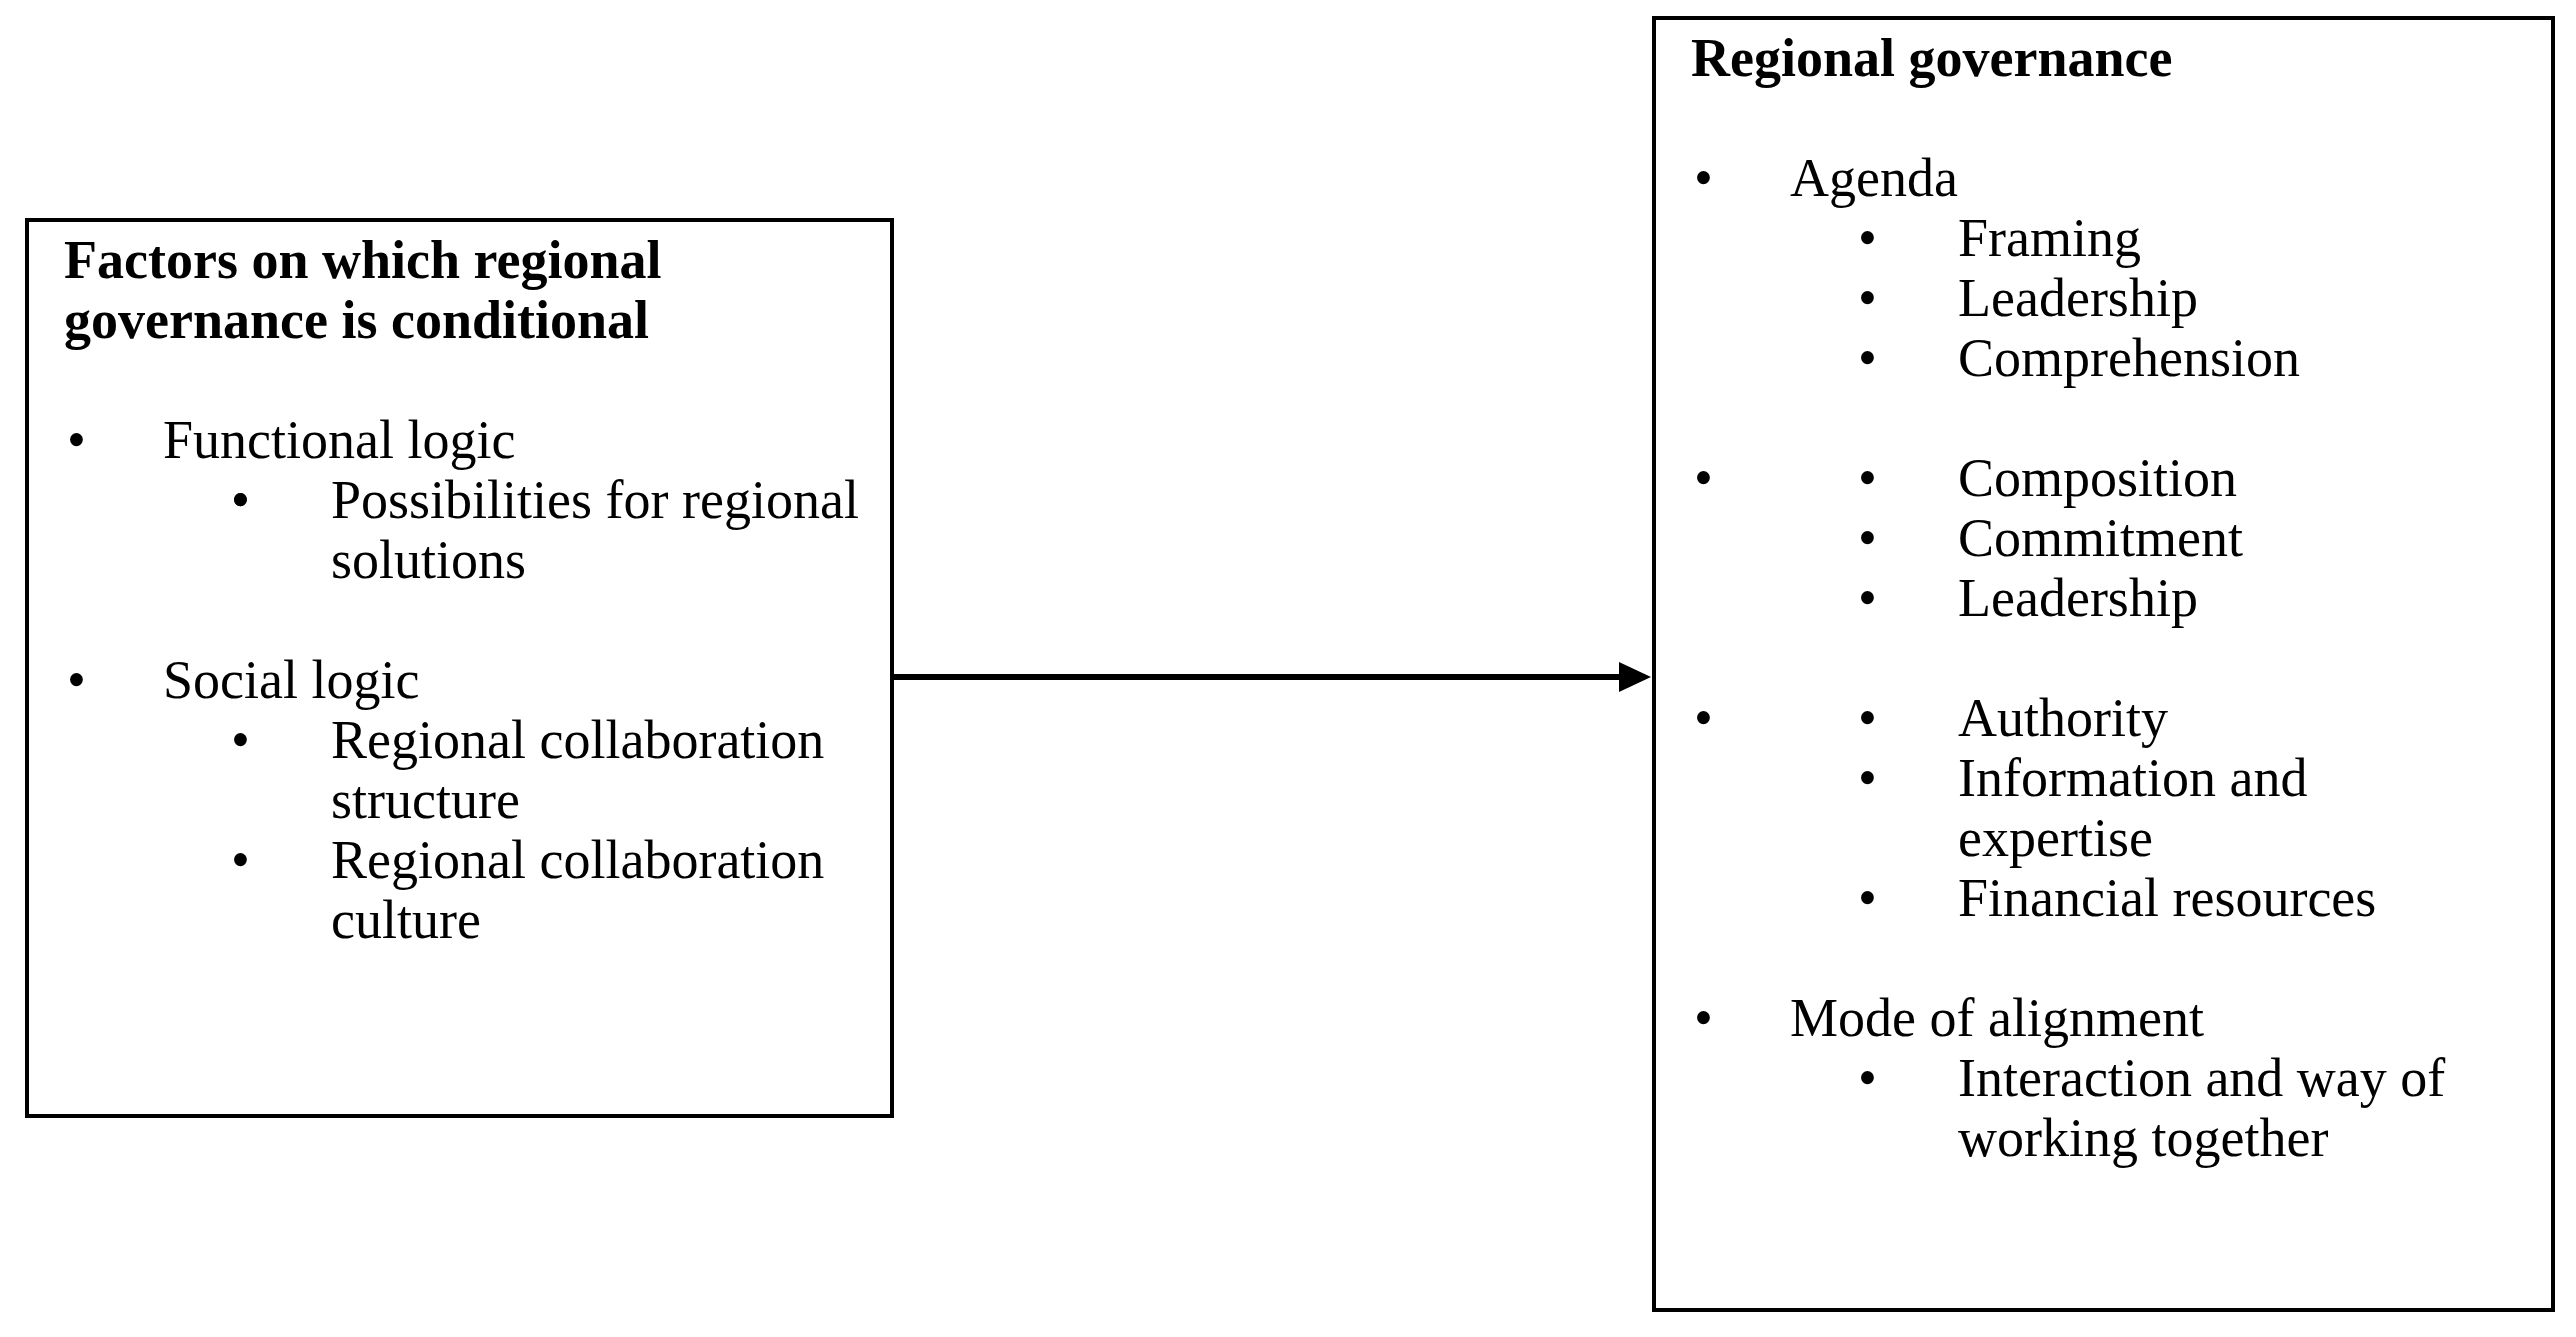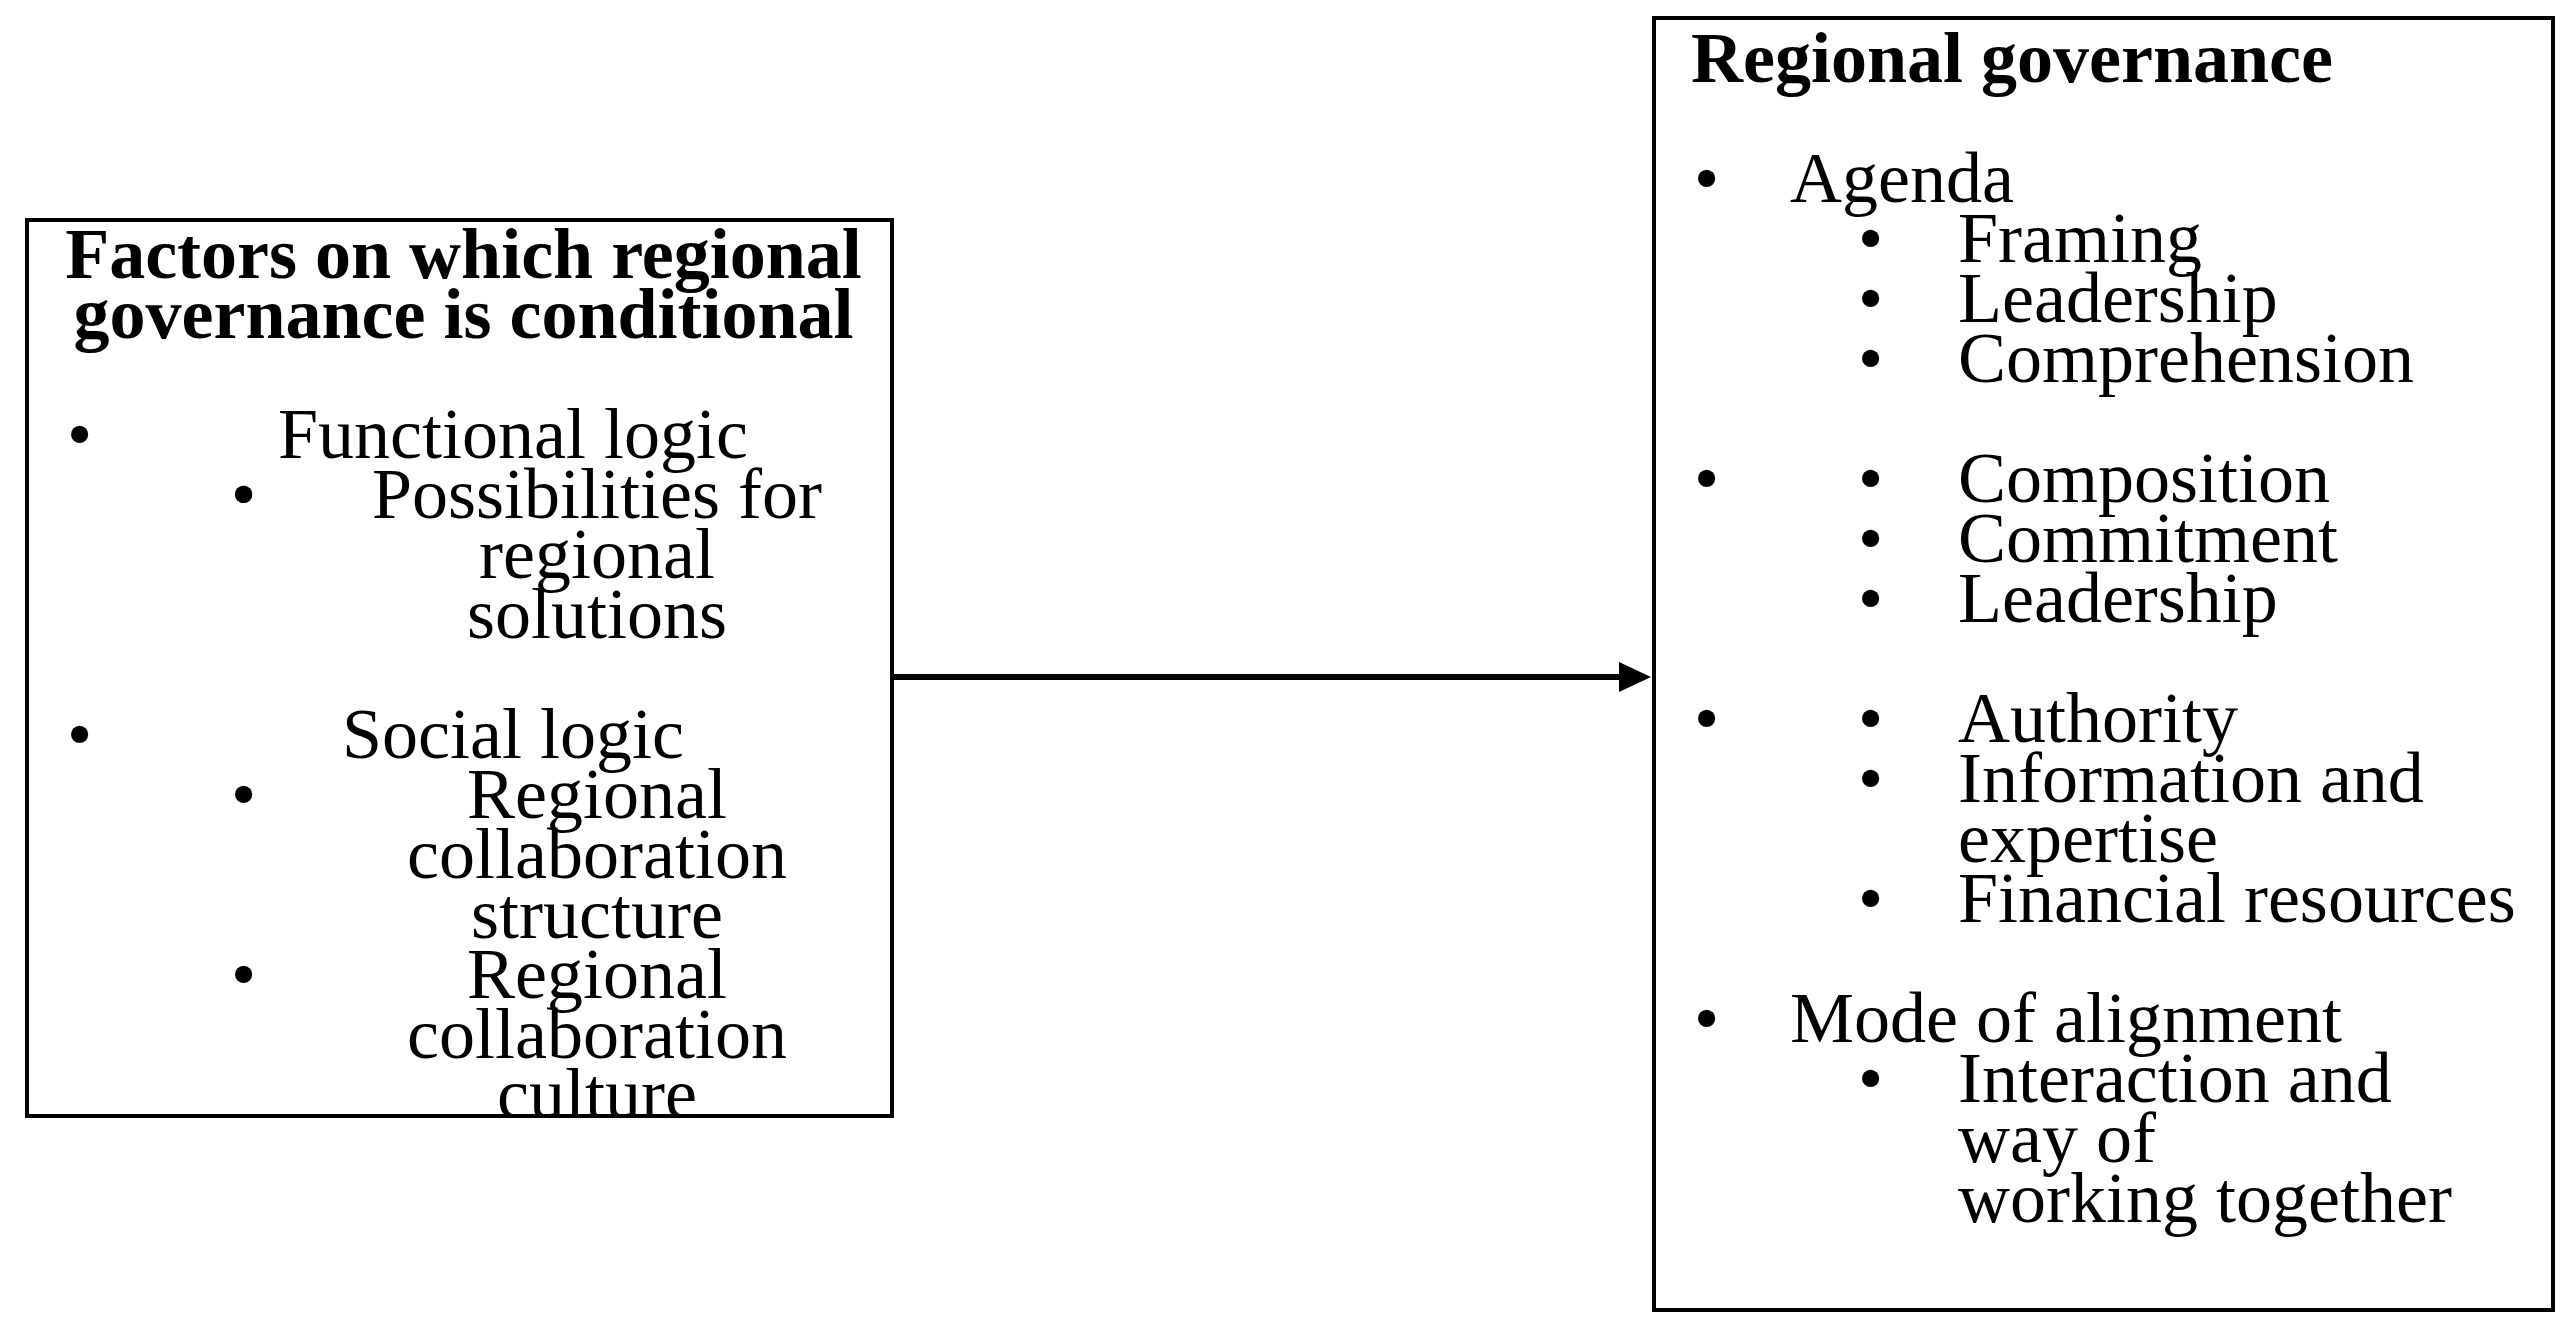--- a/index.html
+++ b/index.html
@@ -20,21 +20,21 @@
     left: 0; top: 0;
     width: 2576px;
     height: 1337px;
     background: #ffffff;
   }
   .box {
     position: absolute;
     background: #ffffff;
     border: 4.7px solid #000000;
     box-sizing: border-box;
-    font-size: 72px;
+    font-size: 54px;
     line-height: 60px;
   }
   .box.left-box {
     left: 25px;
     top: 218px;
     width: 869px;
     height: 900px;
   }
   .box.right-box {
     left: 1652px;
@@ -43,21 +43,21 @@
     height: 1296px;
   }
   .box .inner {
     position: relative;
     width: 100%;
     height: 100%;
     box-sizing: border-box;
     padding-right: 27px;
     overflow: hidden;
   }
-  .left-box .inner { padding-top: 2px; text-align: center; }
+  .left-box .inner { padding-top: 8px; }
   .right-box .inner { padding-top: 8px; }
   .title {
     font-weight: bold;
     padding-left: 35px;
     white-space: nowrap;
   }
   .row {
     position: relative;
   }
   .row .bullet {

